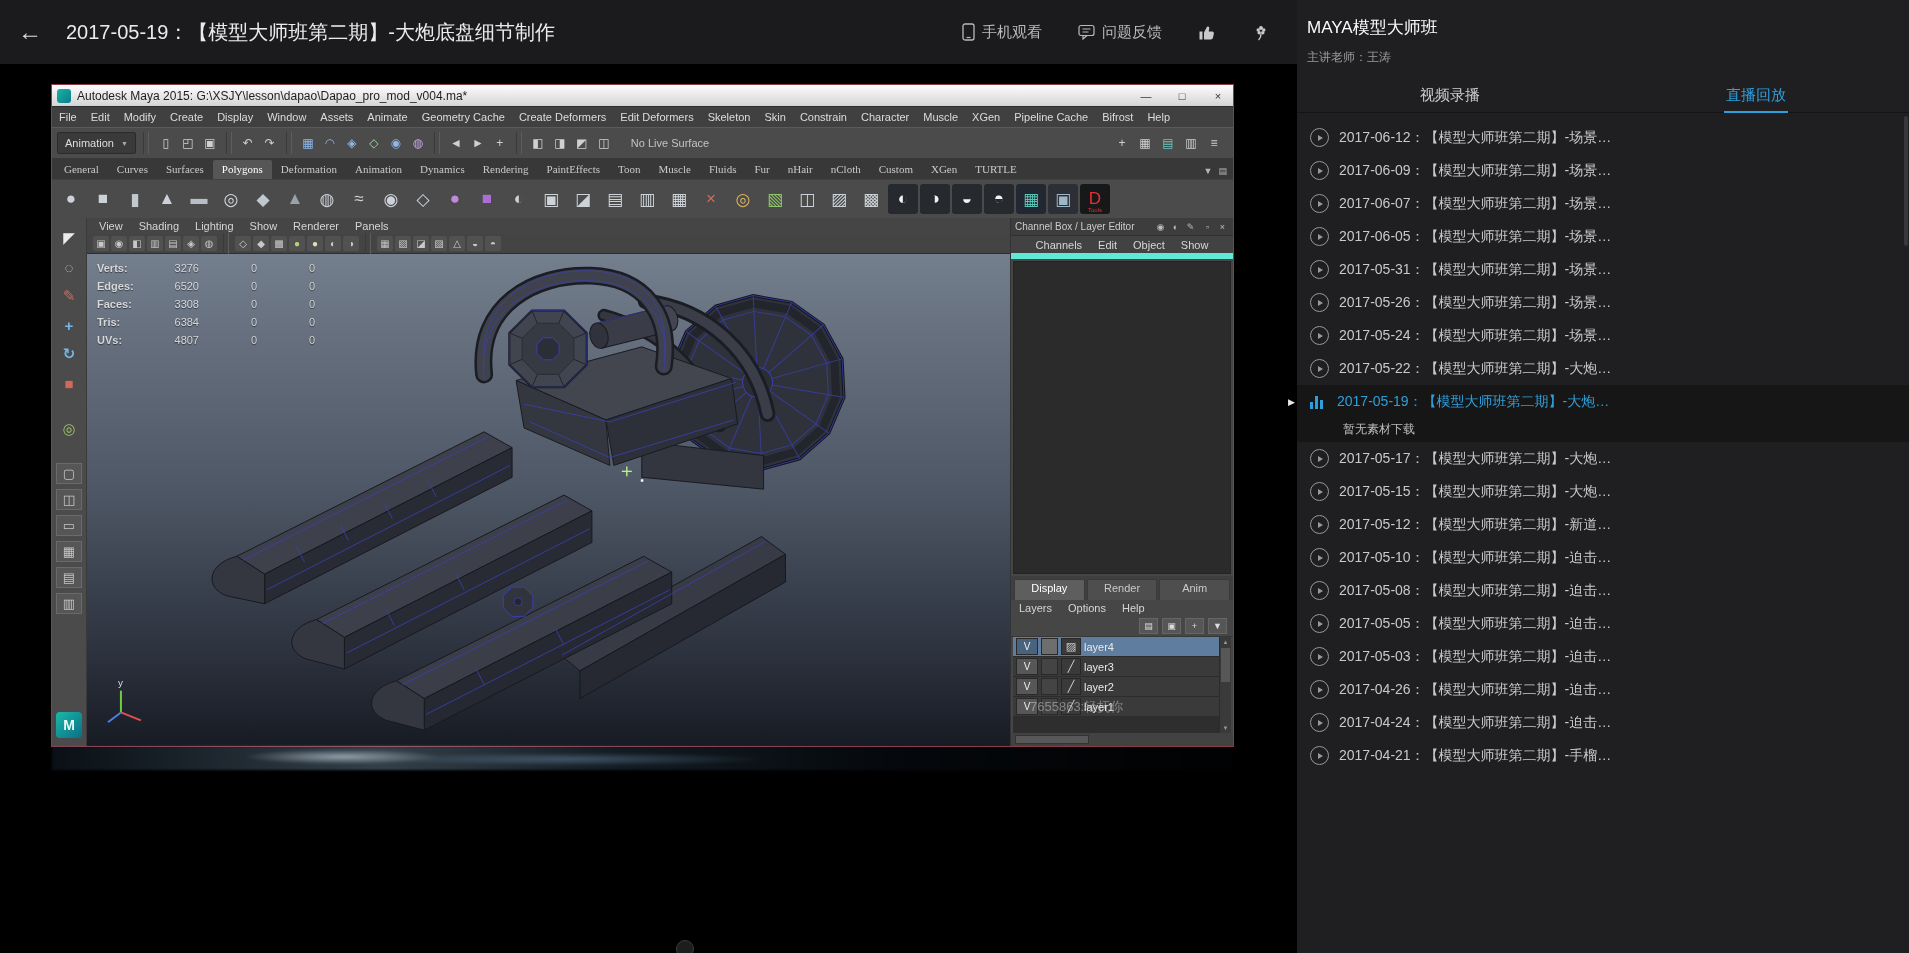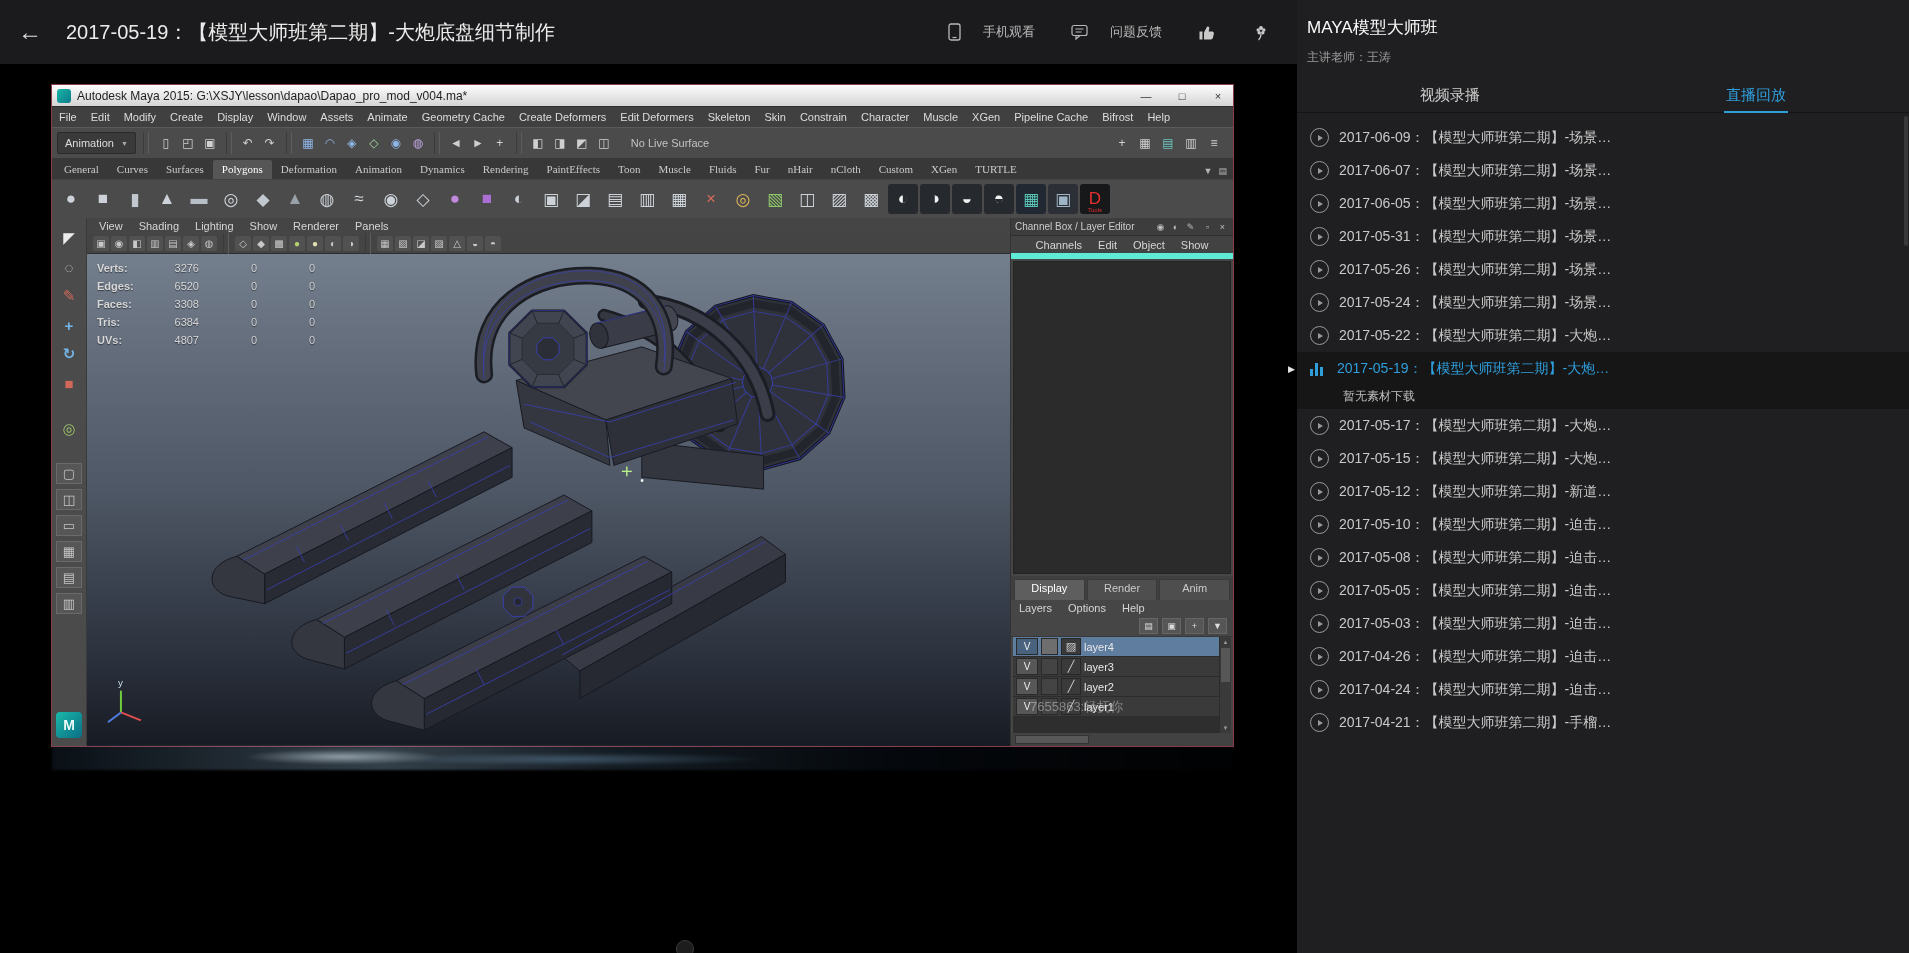--- a/index.html
+++ b/index.html
@@ -6,21 +6,21 @@
   #app{position:relative;width:1909px;height:953px;overflow:hidden;background:#050505;
        font-family:"Liberation Sans","DejaVu Sans",sans-serif;-webkit-font-smoothing:antialiased;}
 
   
   .main{position:absolute;left:0;top:0;width:1297px;height:953px;background:#000;}
   .page-header{position:absolute;left:0;top:0;width:1297px;height:64px;background:#1b1b1d;
                display:flex;align-items:center;z-index:3;}
   .back{margin-left:18px;font-size:24px;color:#dedede;cursor:pointer;line-height:1;}
   .page-title{margin-left:24px;font-size:20px;color:#ebebeb;white-space:nowrap;}
   .header-actions{position:absolute;right:28px;top:0;height:100%;display:flex;align-items:center;gap:36px;}
-  .action{display:flex;align-items:center;gap:22px;color:#b9b9b9;font-size:13px;cursor:pointer;}
+  .action{display:flex;align-items:center;gap:7px;color:#b9b9b9;font-size:15px;cursor:pointer;}
   .action svg{display:block;}
 
   .stage{position:absolute;left:0;top:64px;width:1297px;height:889px;background:#000;}
 
   
   .maya{position:absolute;left:52px;top:21px;width:1181px;height:661px;background:#fca5a5;
         outline:1px solid #8e3b49;display:flex;flex-direction:column;font-size:11px;color:#dcdcdc;}
   .m-title{height:21px;flex:none;background:linear-gradient(#fdfdfd,#d4d4d4);display:flex;
            align-items:center;color:#1e1e1e;font-size:12px;padding-left:5px;gap:6px;}
   .mico{width:14px;height:14px;border-radius:3px;background:linear-gradient(135deg,#1ab4a5,#0b7c8c);flex:none;}
@@ -634,20 +634,26 @@
     <div class="sb-teacher">主讲老师：王涛</div>
     <div class="sb-tabs" id="sb-tabs">
         <span class="sb-tab">视频录播</span>
         <span class="sb-tab active">直播回放</span>
       </div>
     <div id="ep-list">
         <div class="ep">
           <span class="pico">
             <i class="tri"></i>
           </span>
+          <span class="ep-label">2017-06-12：【模型大师班第二期】-场景…</span>
+        </div>
+        <div class="ep">
+          <span class="pico">
+            <i class="tri"></i>
+          </span>
           <span class="ep-label">2017-06-09：【模型大师班第二期】-场景…</span>
         </div>
         <div class="ep">
           <span class="pico">
             <i class="tri"></i>
           </span>
           <span class="ep-label">2017-06-07：【模型大师班第二期】-场景…</span>
         </div>
         <div class="ep">
           <span class="pico">

